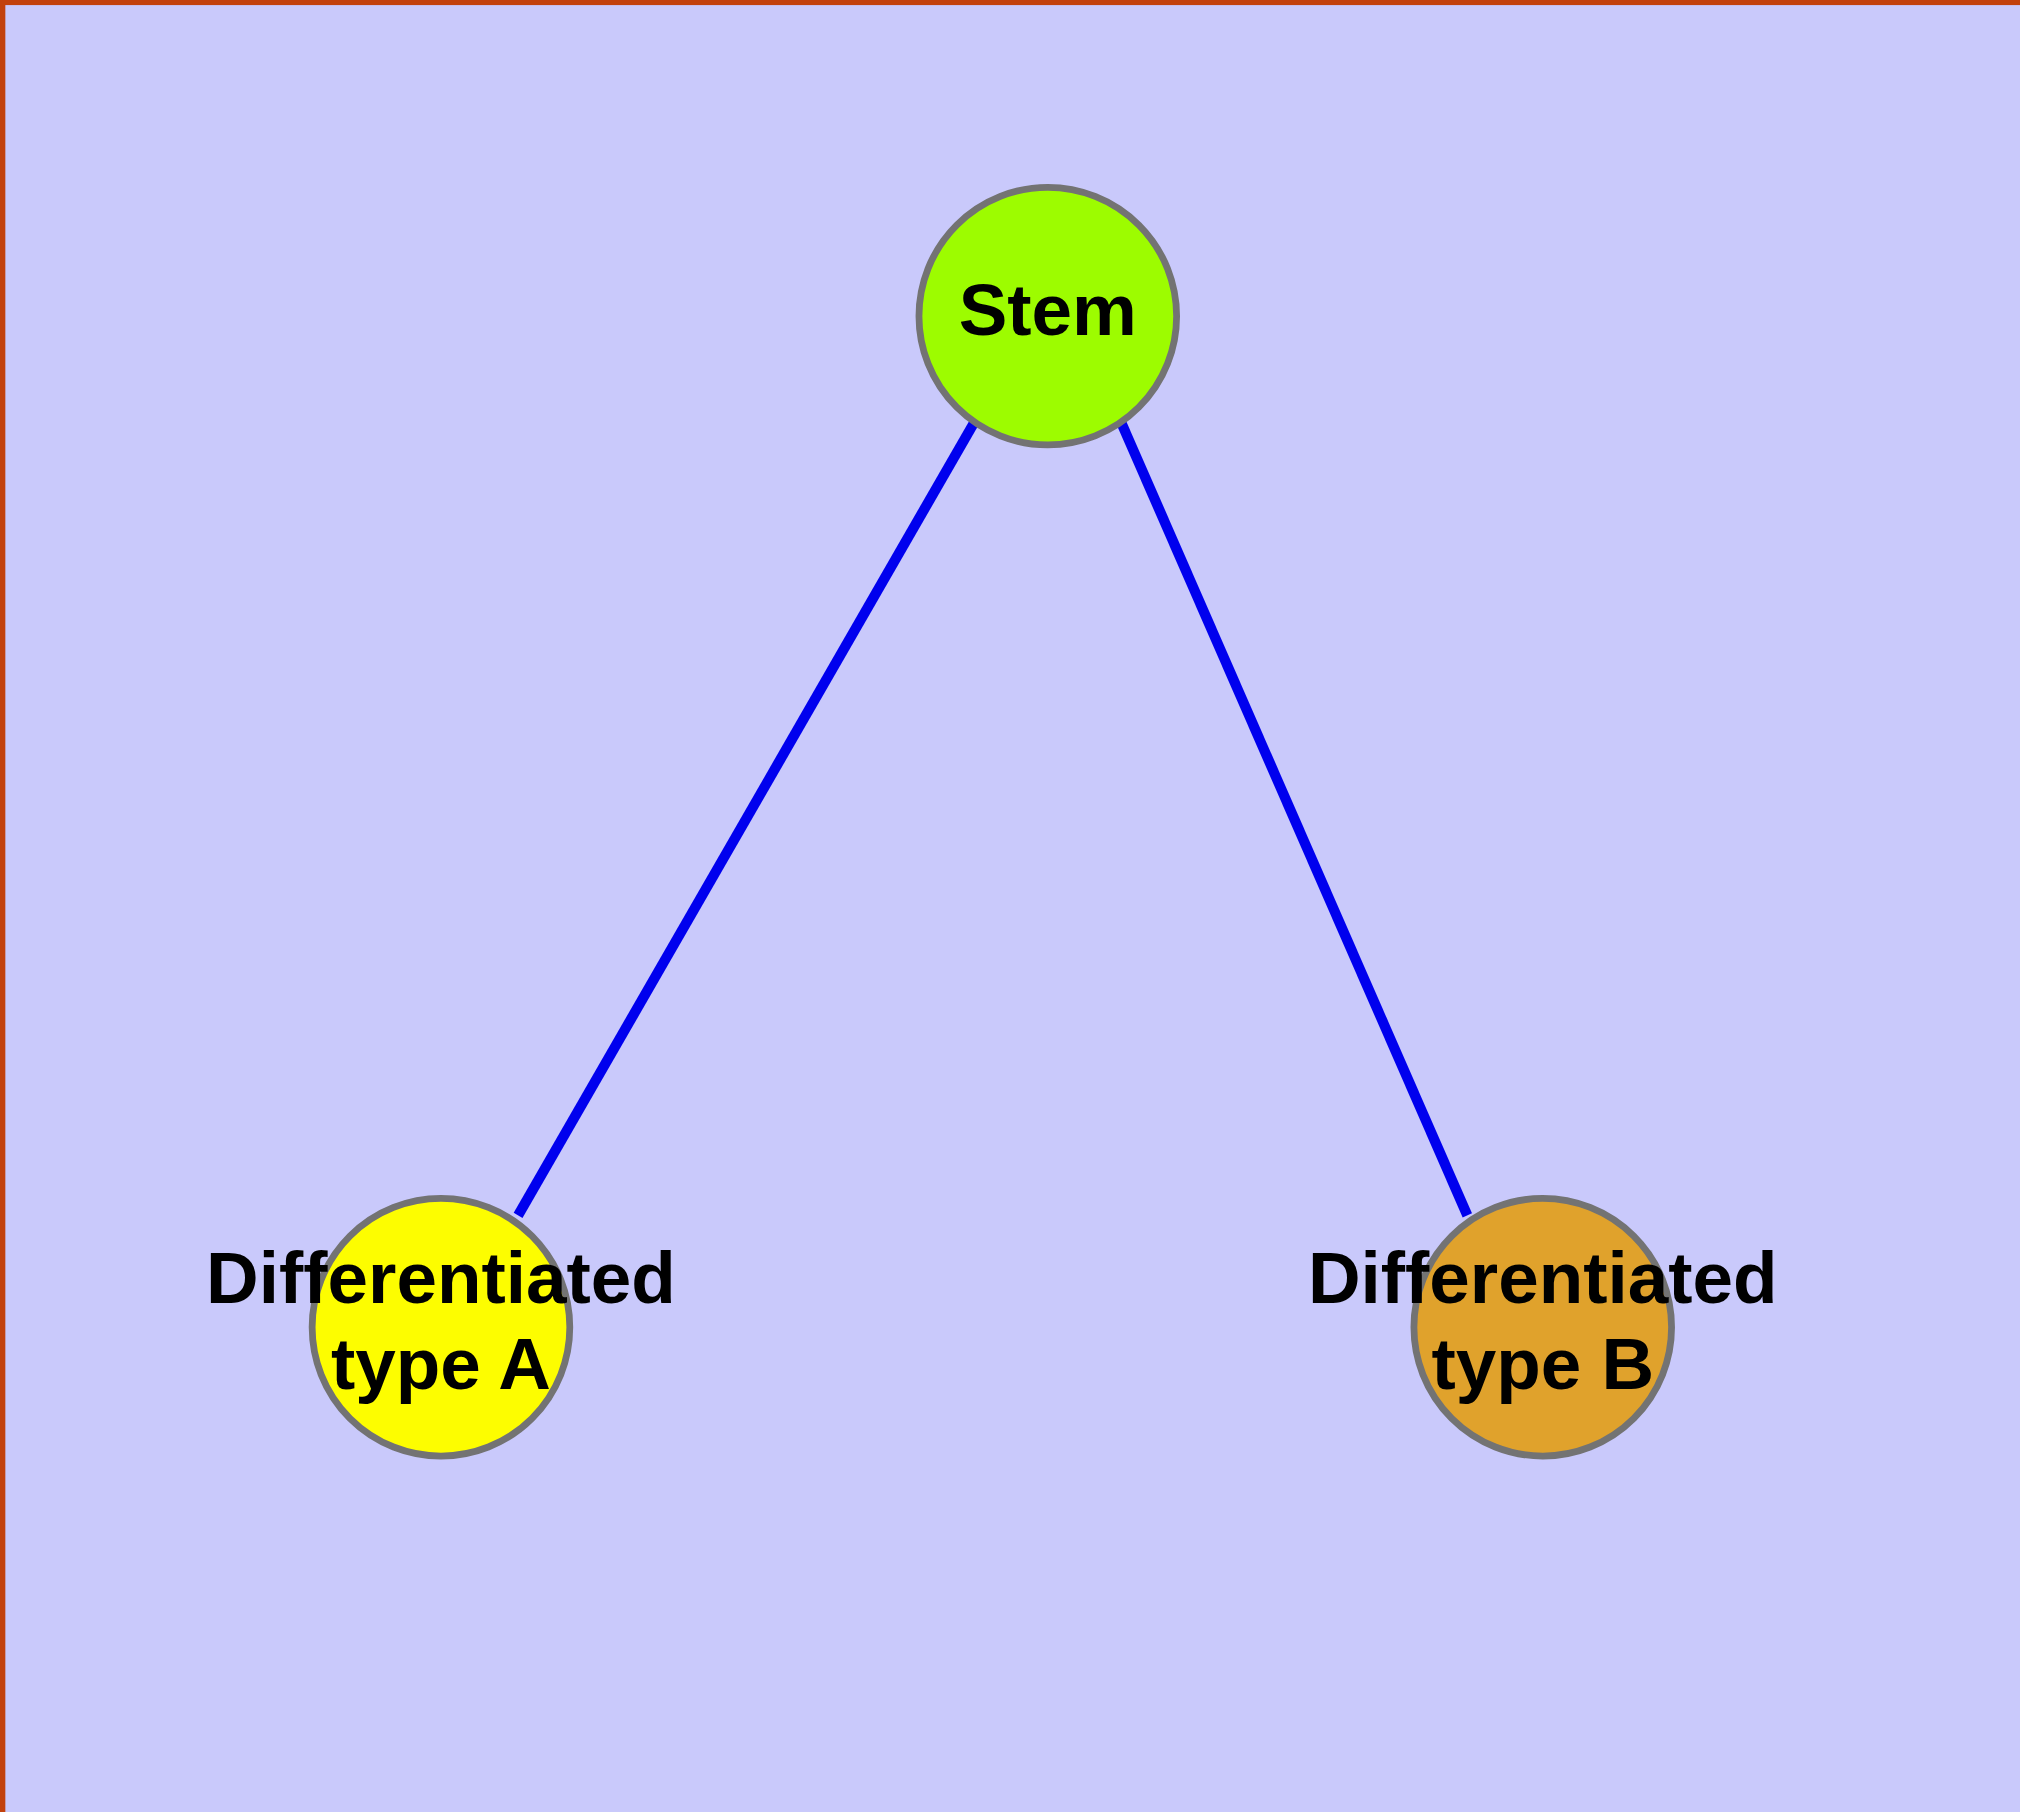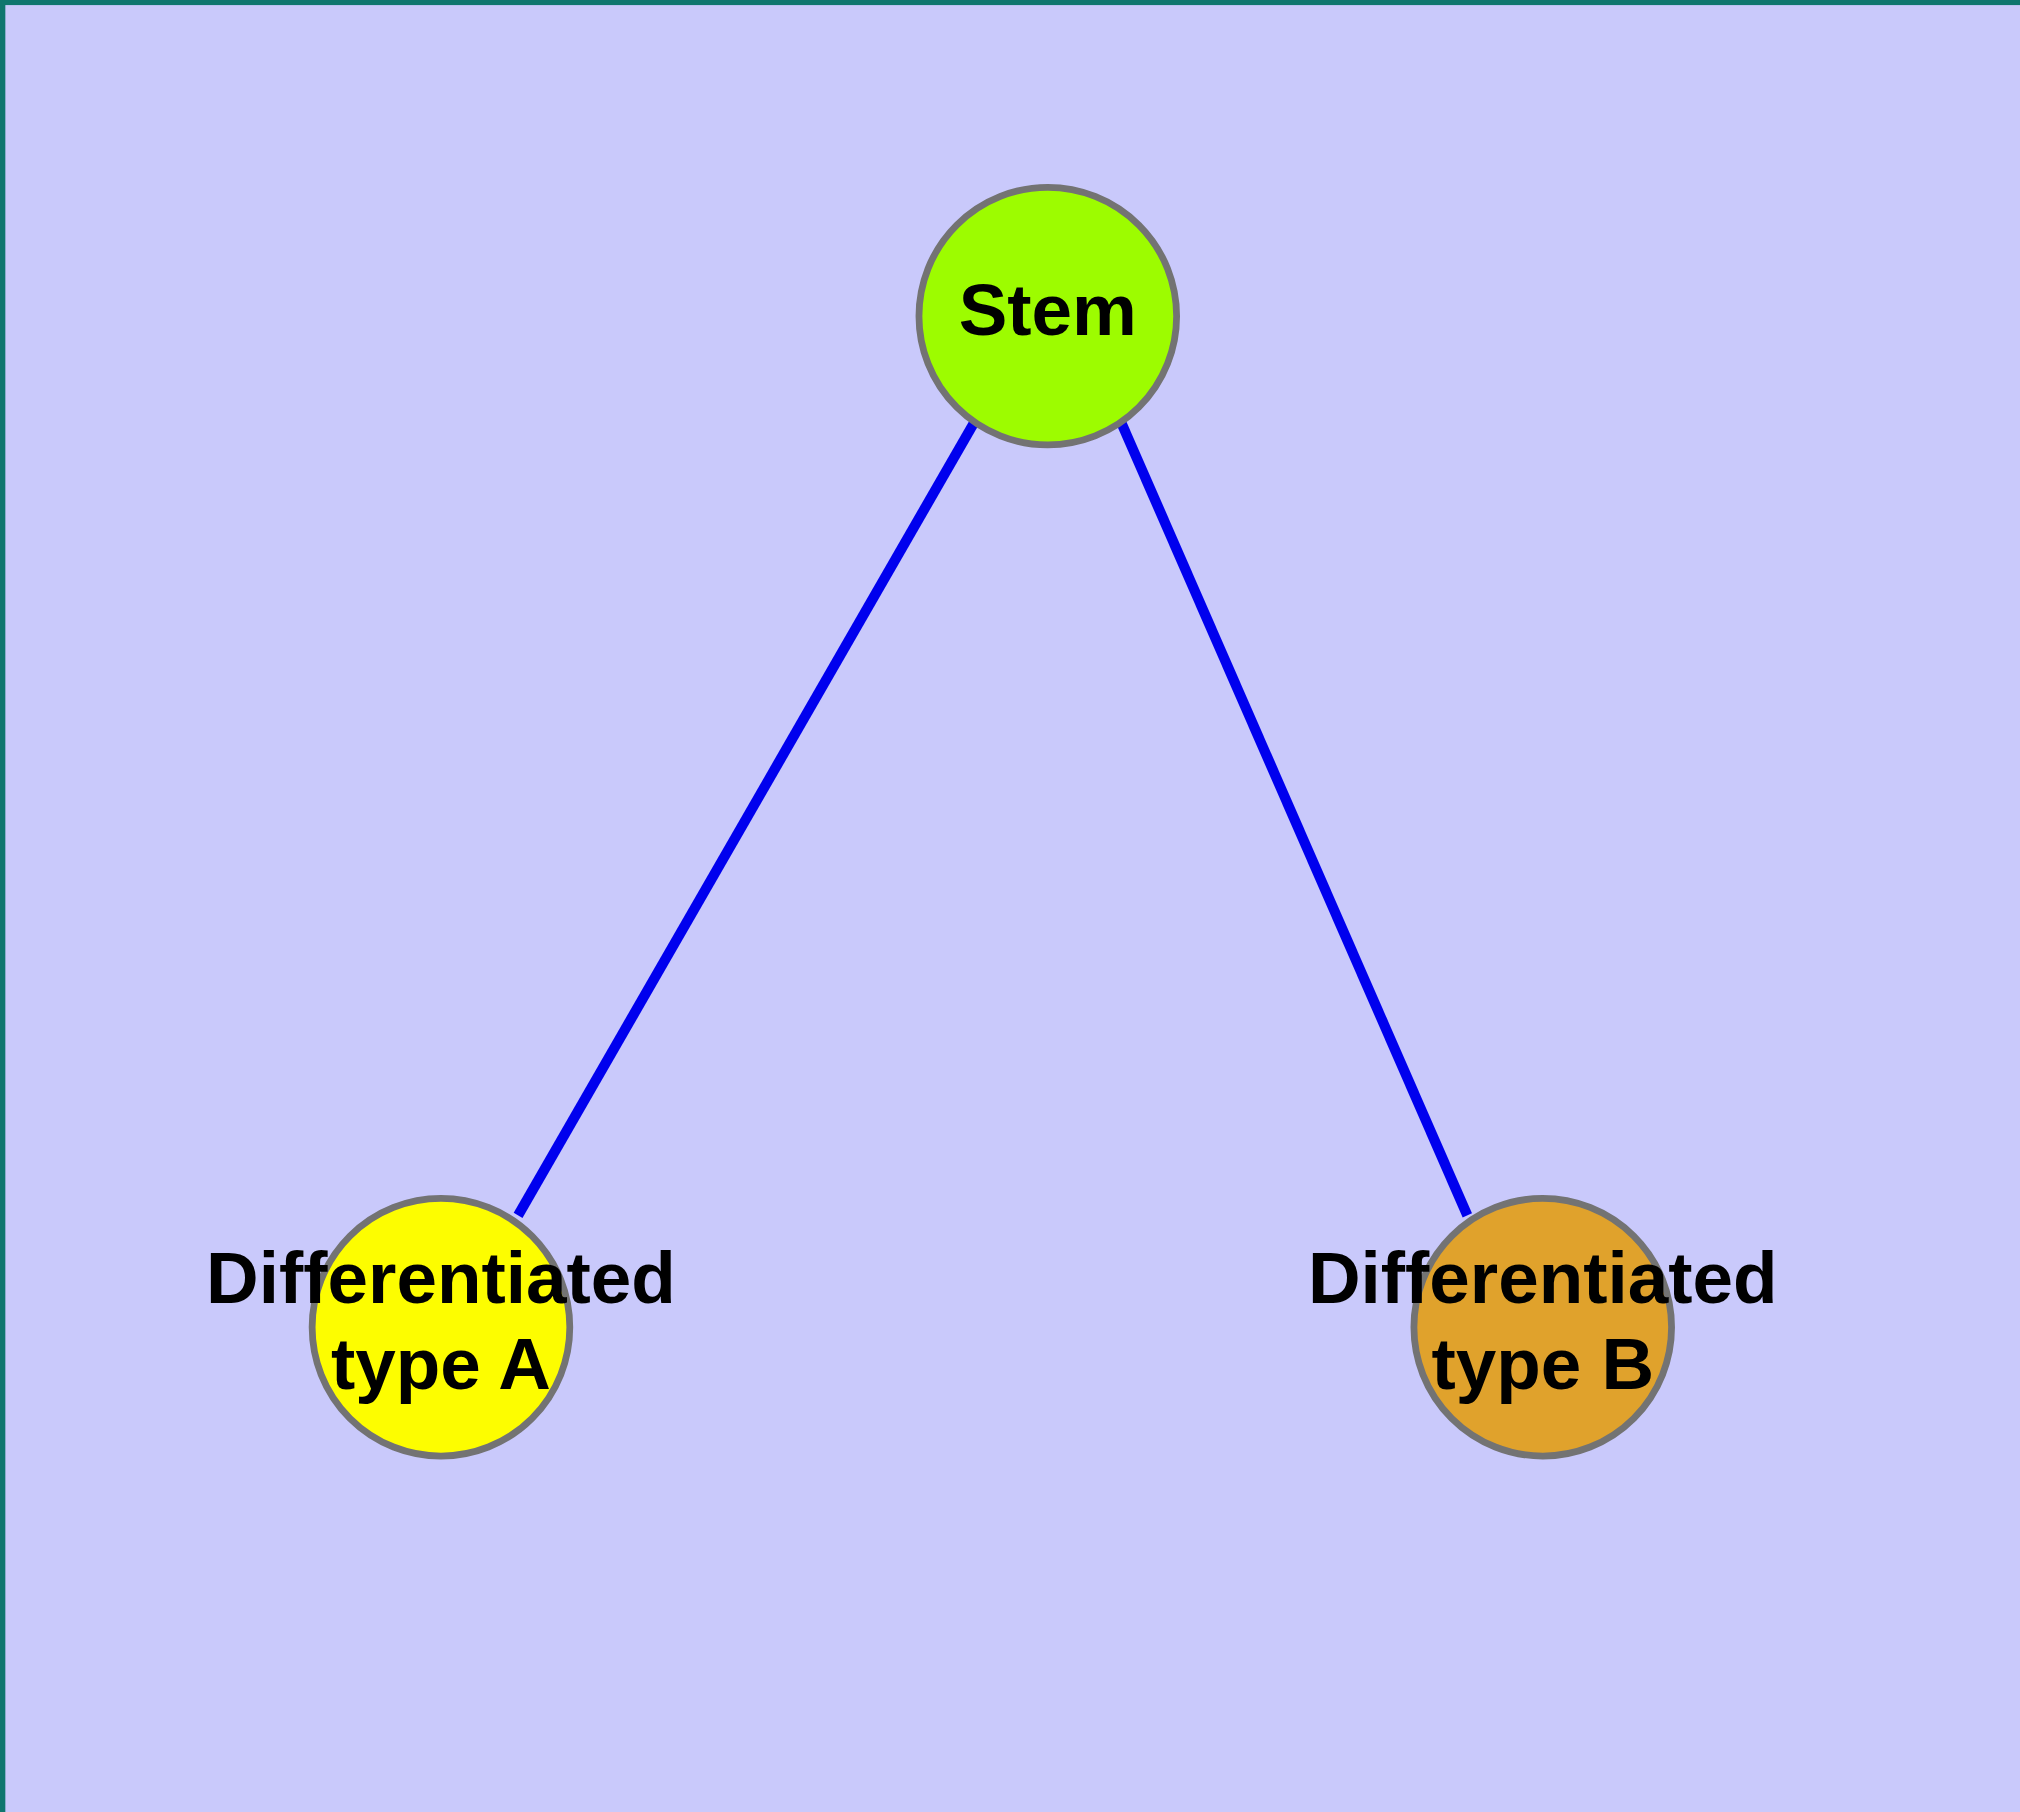--- a/index.html
+++ b/index.html
@@ -5,21 +5,21 @@
 <style>
   html, body {
     margin: 0;
     padding: 0;
     background: #ffffff;
   }
   #canvas {
     position: relative;
     width: 2021px;
     height: 1812px;
-    background: #0f766e;
+    background: #c2410c;
     overflow: hidden;
     font-family: "Liberation Sans", sans-serif;
   }
   #graph-svg {
     position: absolute;
     left: 0;
     top: 0;
     width: 2021px;
     height: 1812px;
     display: block;

